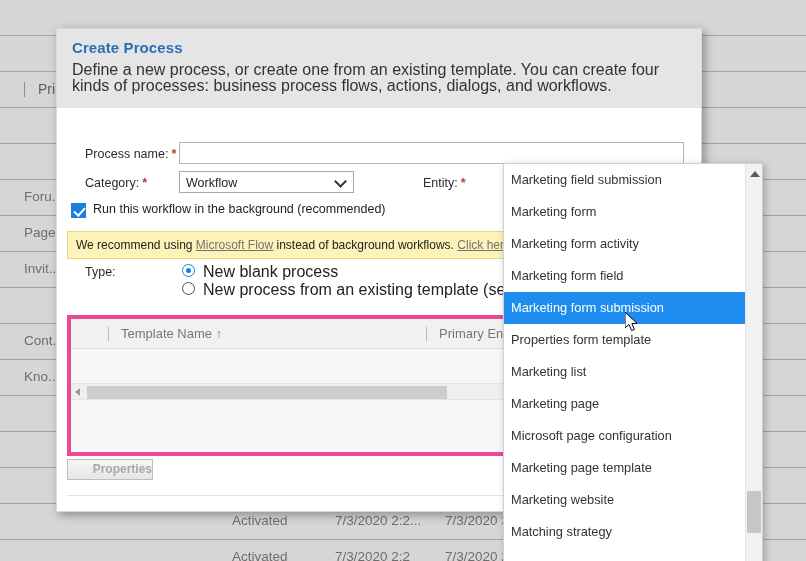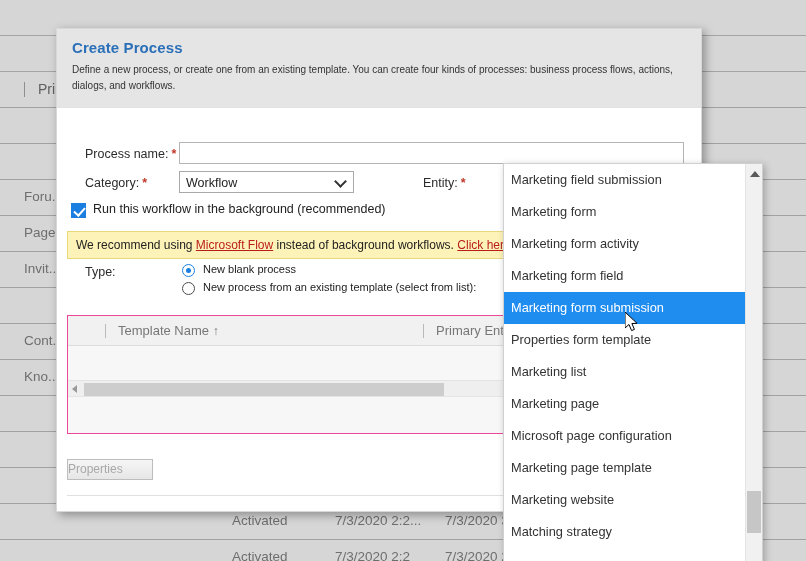--- a/index.html
+++ b/index.html
@@ -50,21 +50,21 @@
   .dlg-header {
     position: absolute; left: 0; top: 0; width: 100%; height: 79px;
     border-bottom: 1px solid #e2e2e2; background: #e5e5e5;
   }
   .dlg-title {
     position: absolute; left: 15px; top: 10px;
     font-size: 15px; font-weight: bold; color: #2a6fb8; letter-spacing: 0.1px;
   }
   .dlg-desc {
     position: absolute; left: 15px; top: 33px; width: 615px;
-    font-size: 10px; color: #333; line-height: 16px;
+    font-size: 16px; color: #333; line-height: 16px;
   }
 
   .dlg-body { position: absolute; left: 0; top: 79px; width: 100%; bottom: 0; background:#fff; }
 
   .form-label {
     position: absolute; font-size: 12.5px; color: #2b2b2b; white-space: nowrap; margin-left: 18px;
   }
   .req { color: #c0392b; font-weight: bold; margin-left: 3px; }
 
   .txt-input {
@@ -96,36 +96,36 @@
     border-right: 2px solid #fff; border-bottom: 2px solid #fff; transform: rotate(42deg);
   }
   .cb-label { position: absolute; left: 22px; top: -1px; font-size: 12.5px; color: #222; white-space: nowrap; }
 
   .banner {
     position: absolute; left: 67px; top: 202px; width: 566px; height: 28px;
     background: #fdf3b8; border: 1px solid #e9d97c;
     font-size: 12px; color: #222; line-height: 26px; padding-left: 8px;
     white-space: nowrap; overflow: hidden;
   }
-  .banner a { color: #b91c1c; text-decoration: underline; }
+  .banner a { color: #737373; text-decoration: underline; }
 
   .radio-outer {
     position: absolute; width: 13px; height: 13px; border-radius: 50%;
     border: 1px solid #4d4d4d; background: #fff;
   }
   .radio-outer.on { border-color: #1a7fe0; }
   .radio-outer.on:after {
     content: ""; position: absolute; left: 3px; top: 3px; width: 5px; height: 5px;
     border-radius: 50%; background: #1a7fe0;
   }
-  .radio-label { position: absolute; font-size: 11px; color: #222; white-space: nowrap; }
+  .radio-label { position: absolute; font-size: 16px; color: #222; white-space: nowrap; }
 
   .grid-box {
-    position: absolute; left: 10px; top: 207px; width: 566px; height: 119px;
-    border: 1px solid #ec4899; background: #fafafa;
+    position: absolute; left: 10px; top: 207px; width: 566px; height: 141px;
+    border: 4px solid #ec4899; background: #fafafa;
   }
   .grid-head {
     position: absolute; left: 0; top: 0; width: 100%; height: 30px;
     background: #f1f1f1; border-bottom: 1px solid #dcdcdc;
   }
   .grid-head .gh {
     position: absolute; top: 7px; font-size: 13px; color: #777; white-space: nowrap;
   }
   .grid-head .gh:before {
     content: ""; position: absolute; left: -13px; top: 1px; width: 1px; height: 14px; background: #b9b9b9;
@@ -138,21 +138,21 @@
   }
   .hscroll .thumb { position: absolute; left: 16px; top: 2px; width: 360px; height: 13px; background: #cdcdcd; }
   .hscroll .larr { position: absolute; left: 4px; top: 4px; width: 0; height: 0;
     border-top: 4px solid transparent; border-bottom: 4px solid transparent; border-right: 5px solid #999; }
   .grid-foot { position: absolute; left: 0; top: 81px; width: 100%; bottom: 0; background: #f7f7f7; }
 
   .prop-btn {
     position: absolute; left: 67px; top: 430px; width: 86px; height: 21px;
     background: linear-gradient(#f6f6f6, #e6e6e6);
     border: 1px solid #bdbdbd; font-size: 12px; color: #a8a8a8;
-    text-align: left; line-height: 19px;
+    text-align: right; line-height: 19px; font-weight: bold;
   }
   .dlg-divider { position: absolute; left: 10px; right: 10px; top: 466px; height: 1px; background: #e0e0e0; }
 
   
   .dropdown {
     position: absolute; left: 503px; top: 163px; width: 260px; height: 482px;
     background: #ffffff; border: 1px solid #d0d0d0;
     box-shadow: 2px 2px 7px rgba(0,0,0,0.25);
     overflow: hidden;
   }

